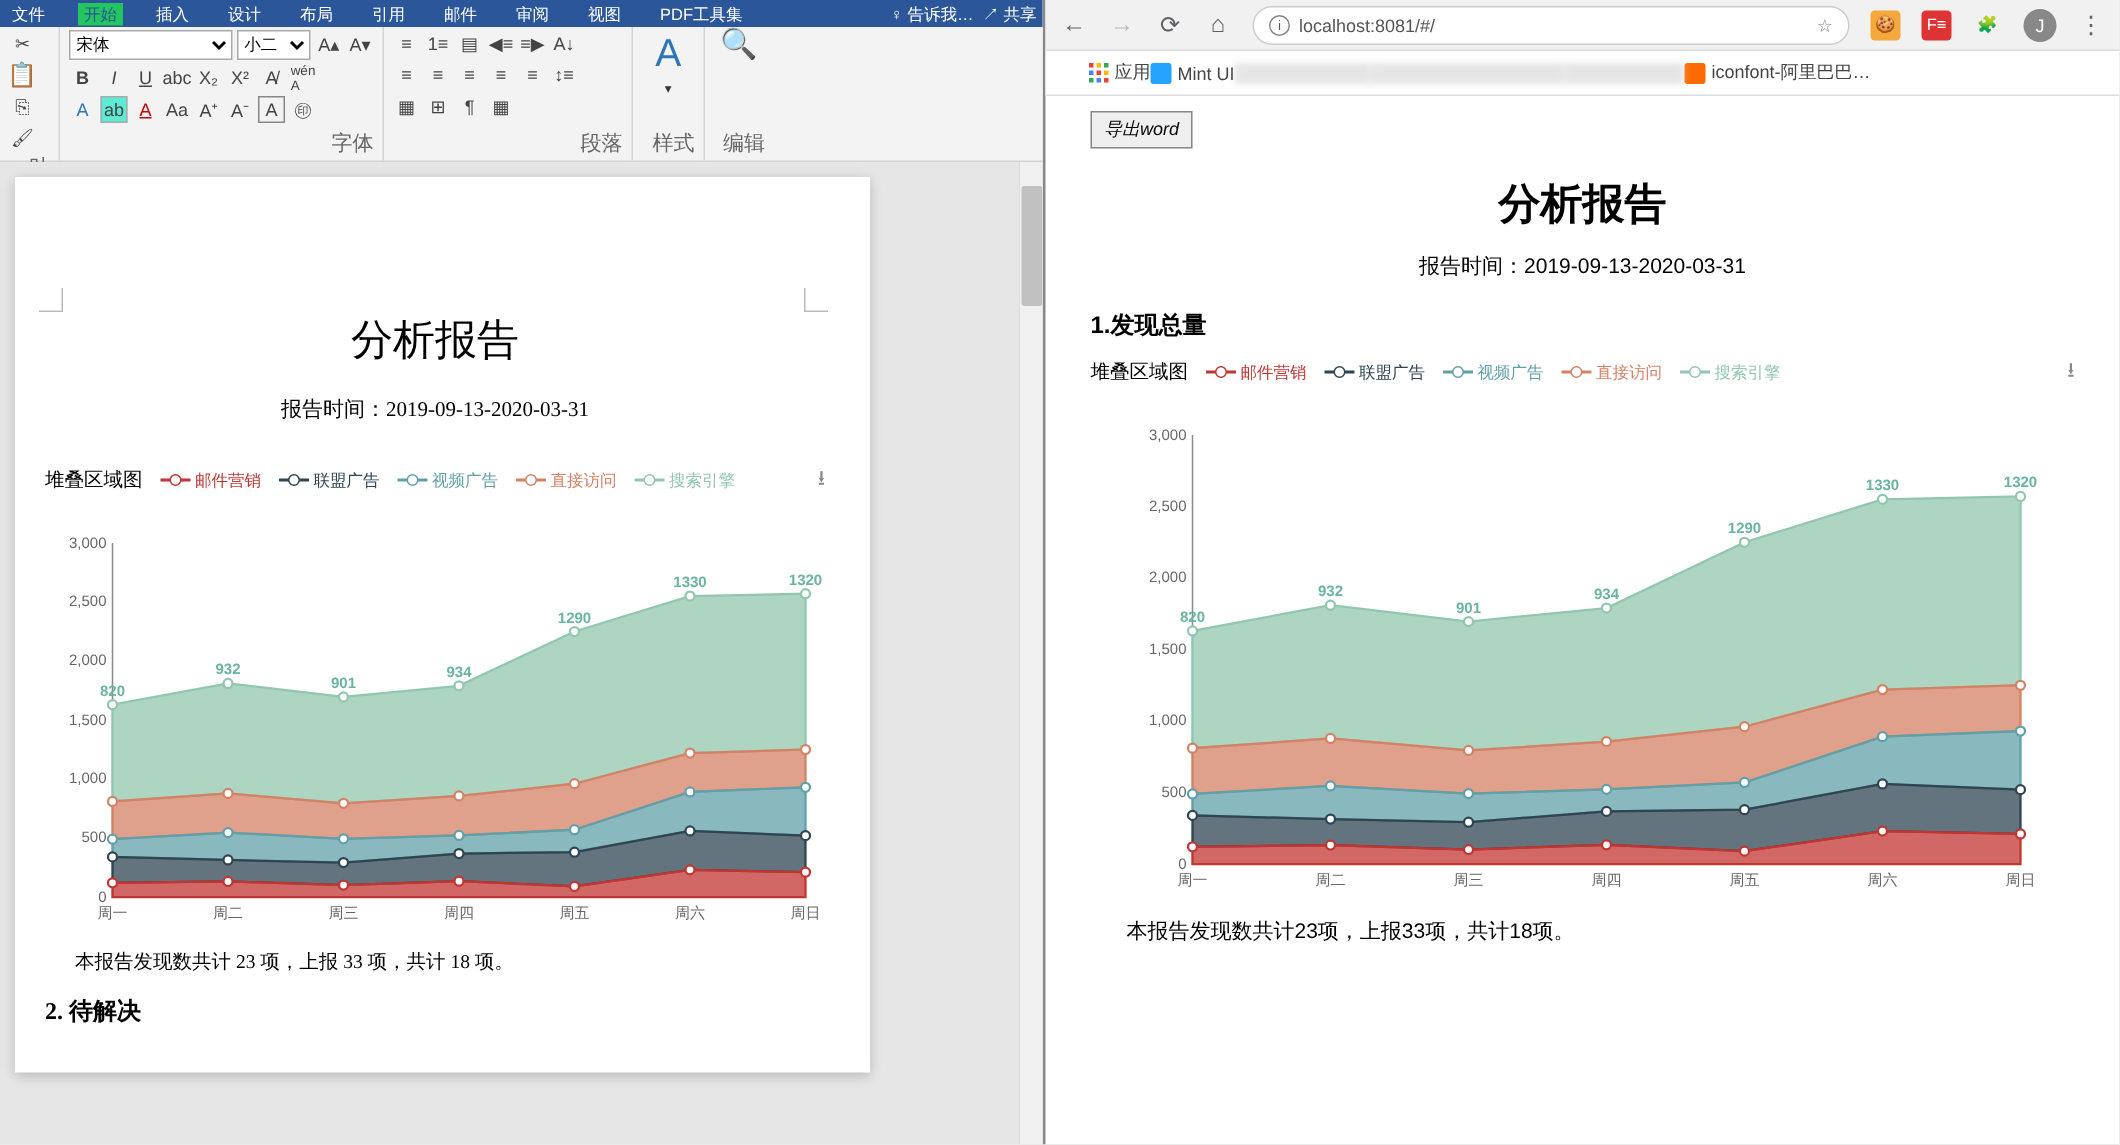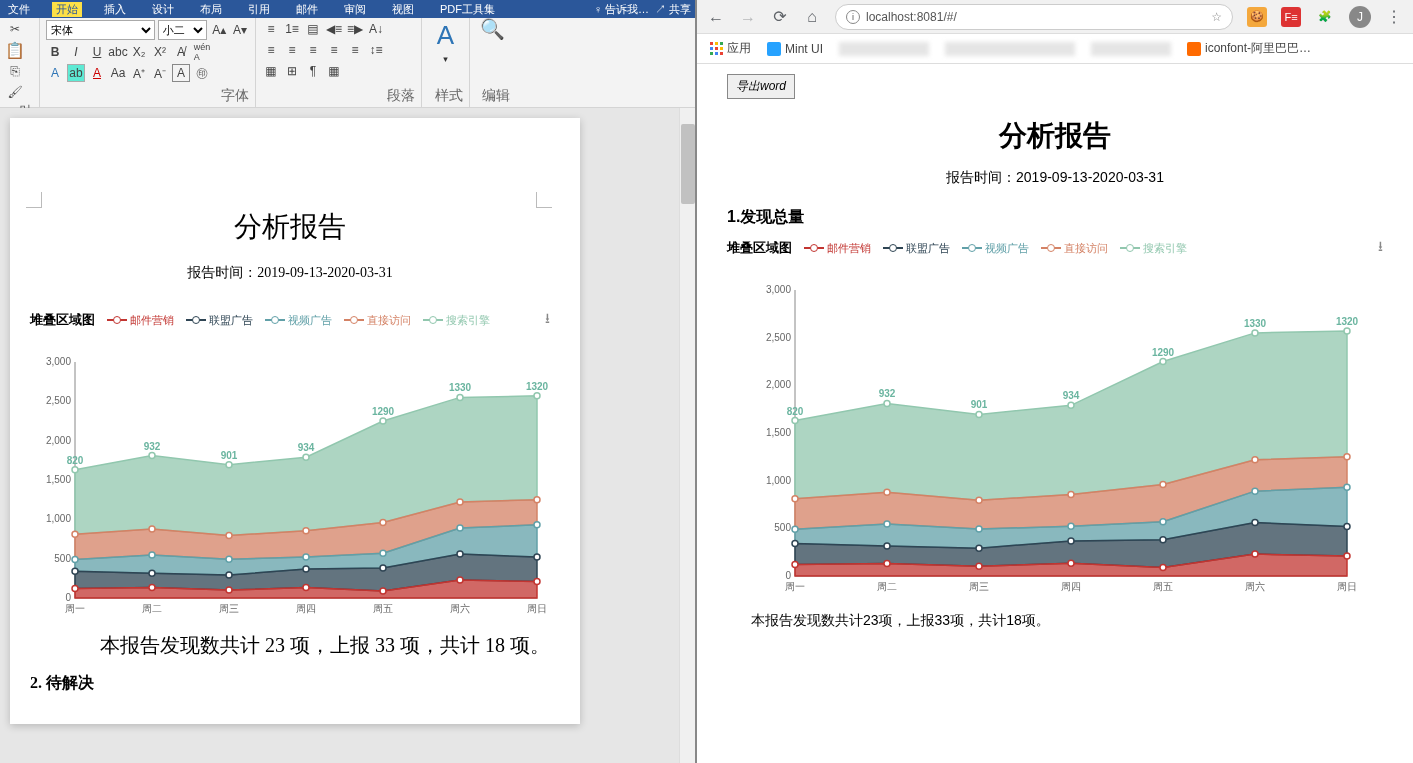--- a/index.html
+++ b/index.html
@@ -1,60 +1,60 @@
 <!DOCTYPE html>
 <html><head>
 <meta charset="utf-8">
 <style>
 * { margin:0; padding:0; box-sizing:border-box; font-family:"Microsoft YaHei",Arial,sans-serif; }
 body { width:1413px; height:763px; overflow:hidden; background:#ccc; display:flex; }
 .left-pane { width:695px; height:763px; background:#fff; display:flex; flex-direction:column; position:relative; }
 .right-pane { flex:1; height:763px; background:#fff; display:flex; flex-direction:column; border-left:2px solid #888; }
 .word-tabs { height:18px; background:#2b579a; display:flex; align-items:center; font-size:11px; color:#fff; padding:0 4px; gap:18px; }
 .word-tabs .tab { padding:0 4px; cursor:default; }
-.word-tabs .tab.active { background:#fde047; color:#2b579a;text-align:center; }
+.word-tabs .tab.active { background:#22c55e; color:#2b579a;text-align:center; }
 .word-tabs .share { margin-left:auto; display:flex; gap:6px; }
 .ribbon { height:90px; background:#f3f3f3; border-bottom:1px solid #d4d4d4; display:flex; font-size:11px; color:#333; }
 .rg { border-right:1px solid #d4d4d4; padding:2px 6px 0; display:flex; flex-direction:column; }
 .rg-body { flex:1; display:flex; gap:4px; }
 .rg-label { text-align:right; font-size:14px; color:#666; padding:2px 0; }
 .rg-col { display:flex; flex-direction:column; gap:3px; }
 .rg-row { display:flex; gap:3px; align-items:center; }
 .ic { width:18px; height:18px; display:inline-flex; align-items:center; justify-content:center; font-size:12px; color:#444; border:1px solid transparent; }
 select.fnt { font-size:11px; height:20px; border:1px solid #aaa; background:#fff; }
 .doc-area { flex:1; background:#e6e6e6; position:relative; overflow:hidden; }
 .page { position:absolute; top:10px; left:10px; width:570px; background:#fff; box-shadow:0 2px 8px rgba(0,0,0,.2); padding:90px 30px 20px 20px; }
 .scrollbar { position:absolute; right:0; top:0; bottom:0; width:16px; background:#f0f0f0; border-left:1px solid #ddd; }
 .scroll-thumb { position:absolute; top:16px; width:14px; left:1px; height:80px; background:#c1c1c1; border-radius:2px; }
 .doc-title { font-family:SimSun,serif; font-size:28px; text-align:center; margin-bottom:18px; }
 .doc-sub { font-family:SimSun,serif; font-size:14px; text-align:center; margin-bottom:26px; }
 .doc-h { font-family:SimSun,serif; font-size:16px; font-weight:bold; margin:14px 0 10px; }
-.doc-p { font-family:SimSun,serif; font-size:20px; margin:14px 0 14px 20px;text-align:right; }
+.doc-p { font-family:SimSun,serif; font-size:13px; margin:14px 0 14px 20px; }
 .chart-wrap { display:flex; align-items:center; font-size:12px; margin-bottom:2px; }
-.chart-title { font-weight:bold; font-size:13px; margin-right:12px; }
+.chart-title { font-weight:normal; font-size:13px; margin-right:12px; }
 .lg { display:flex; align-items:center; gap:3px; margin-right:12px; font-size:11px; color:#555; }
 .lg-sw { width:20px; height:8px; display:inline-flex; align-items:center; justify-content:center; position:relative; }
 .lg-sw::before { content:""; position:absolute; left:0; right:0; top:3px; height:2px; background:currentColor; }
 .lg-sw::after { content:""; width:6px; height:6px; border:1.5px solid currentColor; background:#fff; border-radius:50%; z-index:1; }
 .dl-ic { margin-left:auto; color:#888; font-size:14px; }
 .chart { position:relative; height:280px; margin-top:6px; }
 .chart svg { width:100%; height:100%; }
 .axis-lbl { font-size:10px; fill:#666; }
 .val-lbl { font-size:10px; fill:#6bb5a0; font-weight:bold; }
 .cat-lbl { font-size:10px; fill:#666; text-anchor:middle; }
 
 .br-top { height:34px; background:#f1f1f1; border-bottom:1px solid #ddd; display:flex; align-items:center; padding:0 10px; gap:14px; }
 .nav-ic { width:18px; height:18px; color:#5f6368; font-size:16px; display:flex; align-items:center; justify-content:center; }
 .url-bar { flex:1; height:26px; background:#fff; border:1px solid #ccc; border-radius:13px; display:flex; align-items:center; padding:0 10px; font-size:12px; color:#555; gap:6px; }
 .url-bar .info-ic { width:14px; height:14px; border:1px solid #888; border-radius:50%; display:flex; align-items:center; justify-content:center; font-size:9px; }
 .url-bar .star { margin-left:auto; color:#888; }
 .ext { width:20px; height:20px; border-radius:3px; display:flex; align-items:center; justify-content:center; font-size:11px; color:#fff; }
 .ext.cookie{background:#f4a83d;} .ext.red{background:#d33;} .ext.puz{color:#666;}
 .avatar { width:22px; height:22px; border-radius:50%; background:#888; color:#fff; display:flex; align-items:center; justify-content:center; font-size:12px; }
-.br-bm { height:30px; background:#fff; border-bottom:1px solid #ddd; display:flex; align-items:center; padding:0 12px; gap:16px; font-size:12px; color:#444; }
+.br-bm { height:30px; background:#fff; border-bottom:1px solid #ddd; display:flex; align-items:center; padding:0 28px; font-size:12px; color:#444; }
 .bm-it { display:flex; align-items:center; gap:4px; }
 .bm-it .fav { width:14px; height:14px; border-radius:2px; }
 .apps-ic .d{width:3px;height:3px;background:#ea4335;display:inline-block;margin:0.5px;}
 .apps-ic {display:grid;grid-template-columns:repeat(3,4px);gap:1px;}
 .br-body { flex:1; overflow:hidden; padding:10px 30px; position:relative; }
 .exp-btn { border:1px solid #888; background:#efefef; font-size:12px; padding:3px 8px; cursor:pointer;font-style:italic; }
 .web-title { font-size:28px; font-weight:bold; text-align:center; margin:18px 0 14px; }
 .web-sub { font-size:14px; text-align:center; margin-bottom:20px; }
 .web-h { font-size:16px; font-weight:bold; margin:12px 0 8px; }
 .web-p { font-size:14px; margin:16px 0 16px 24px; }

